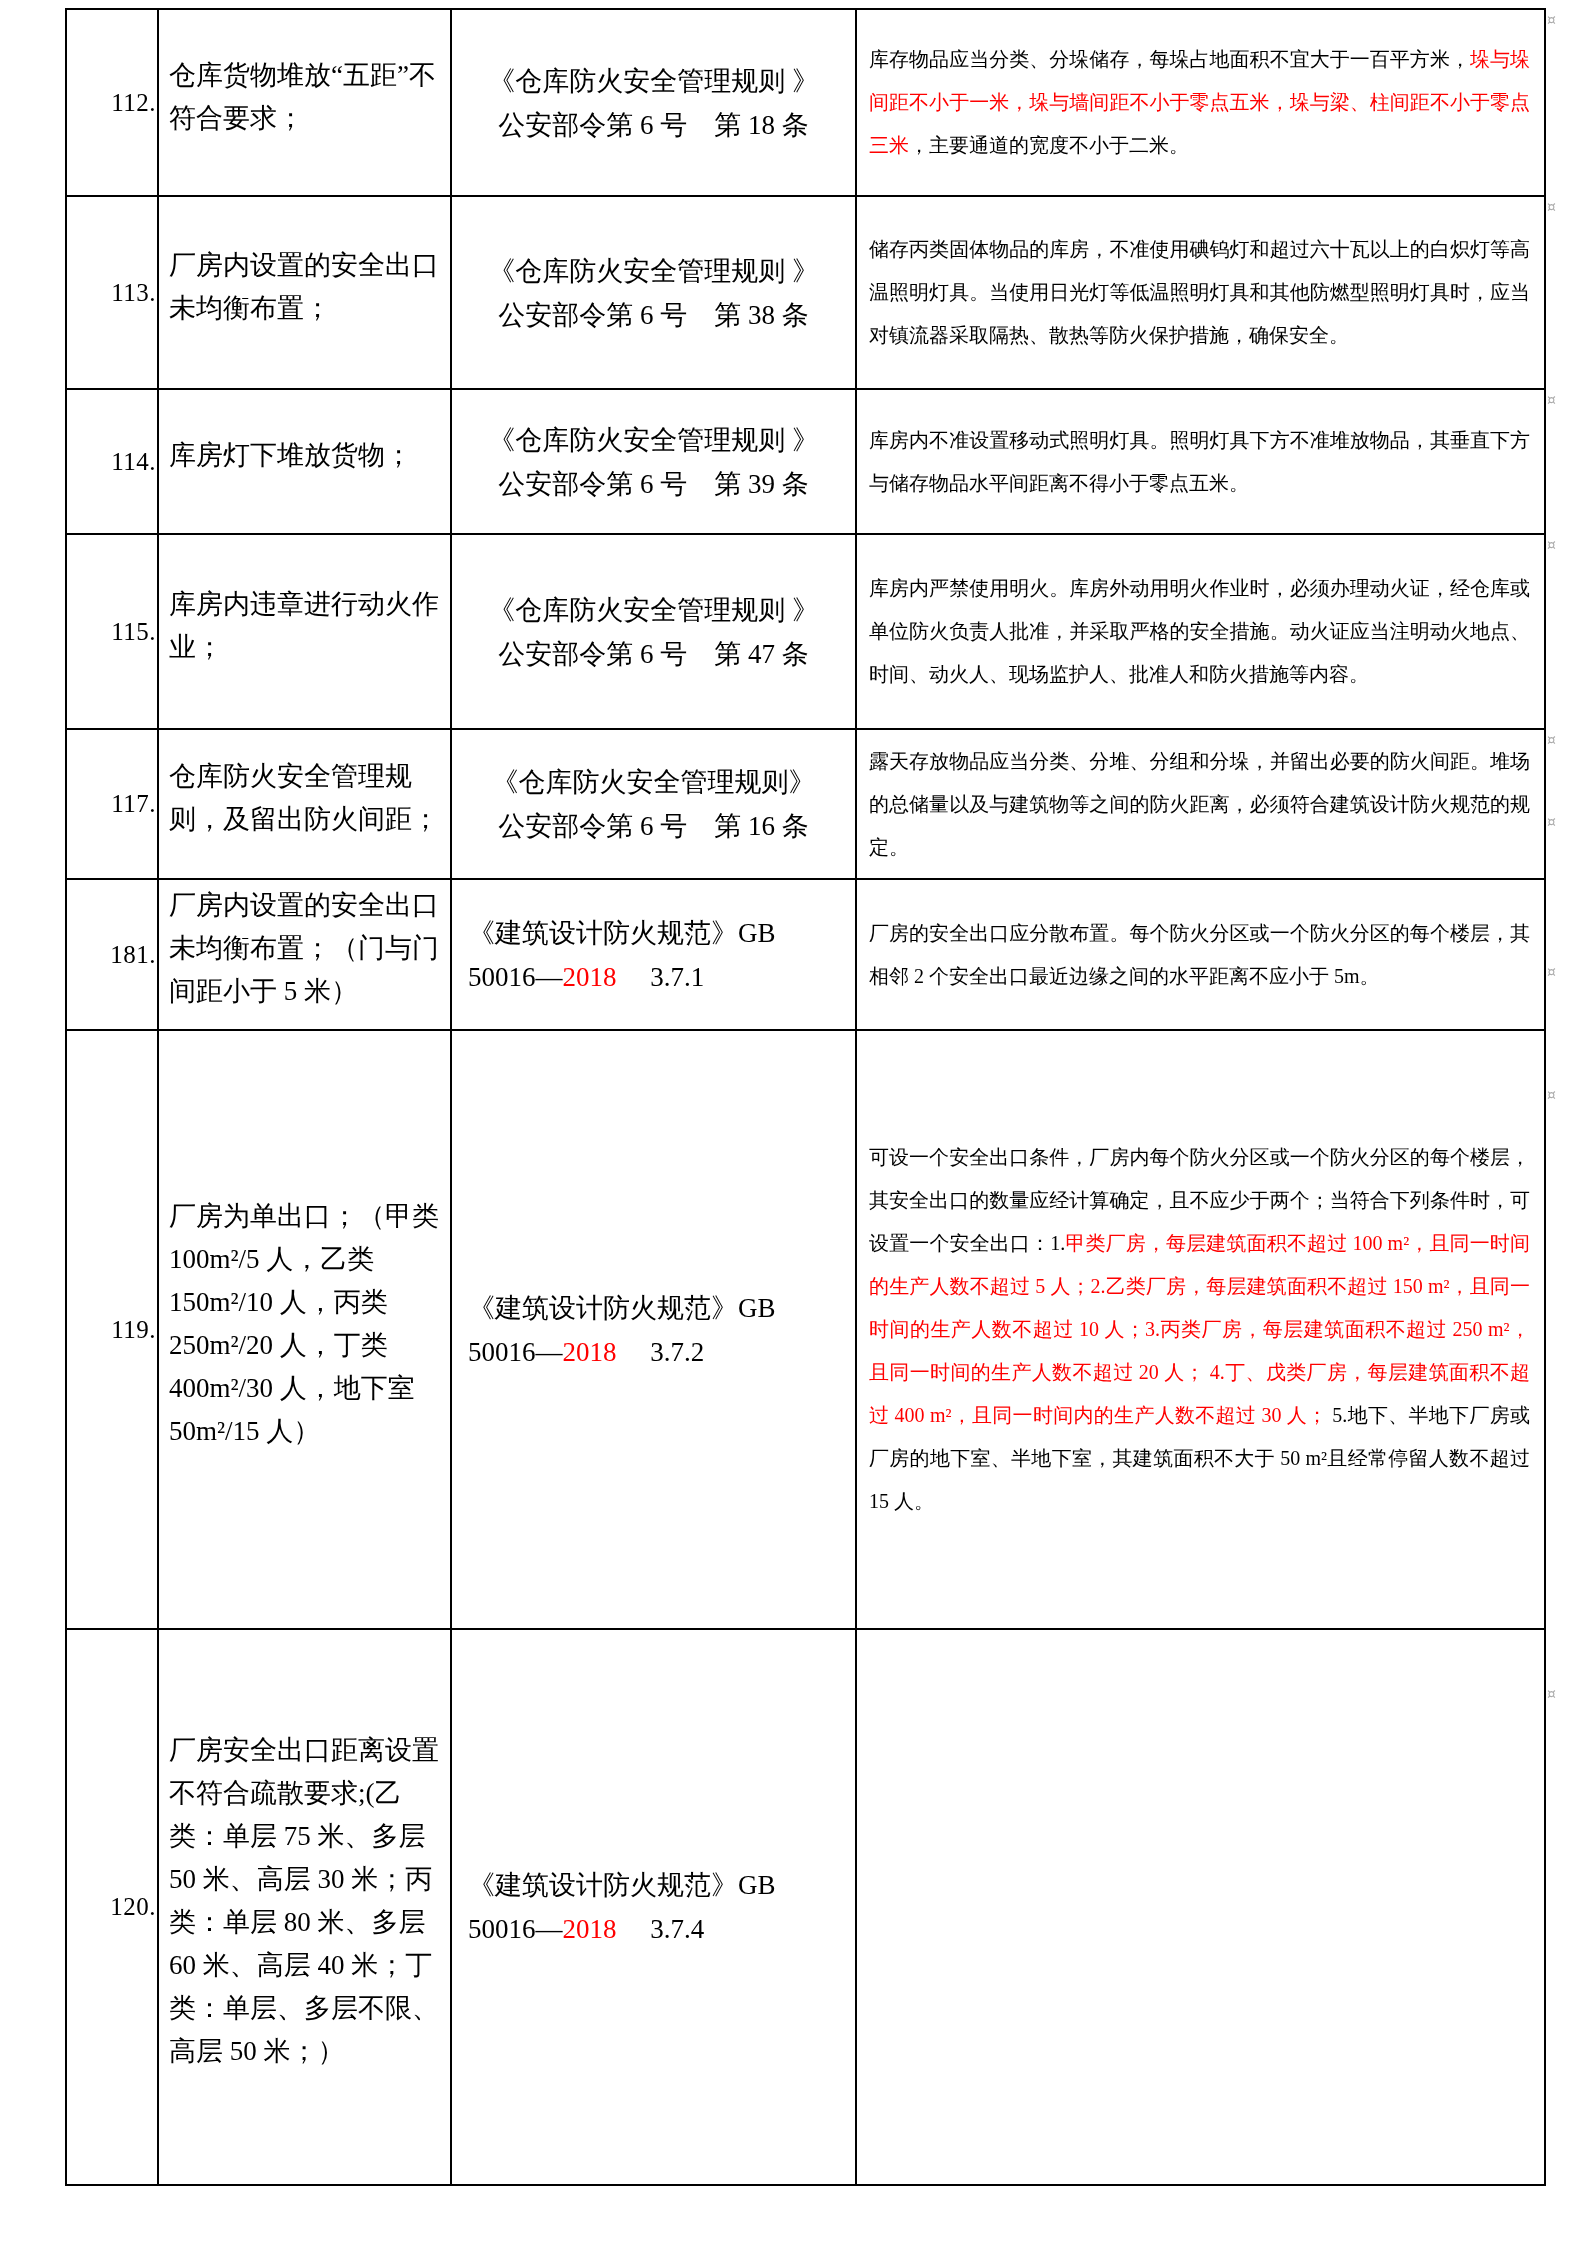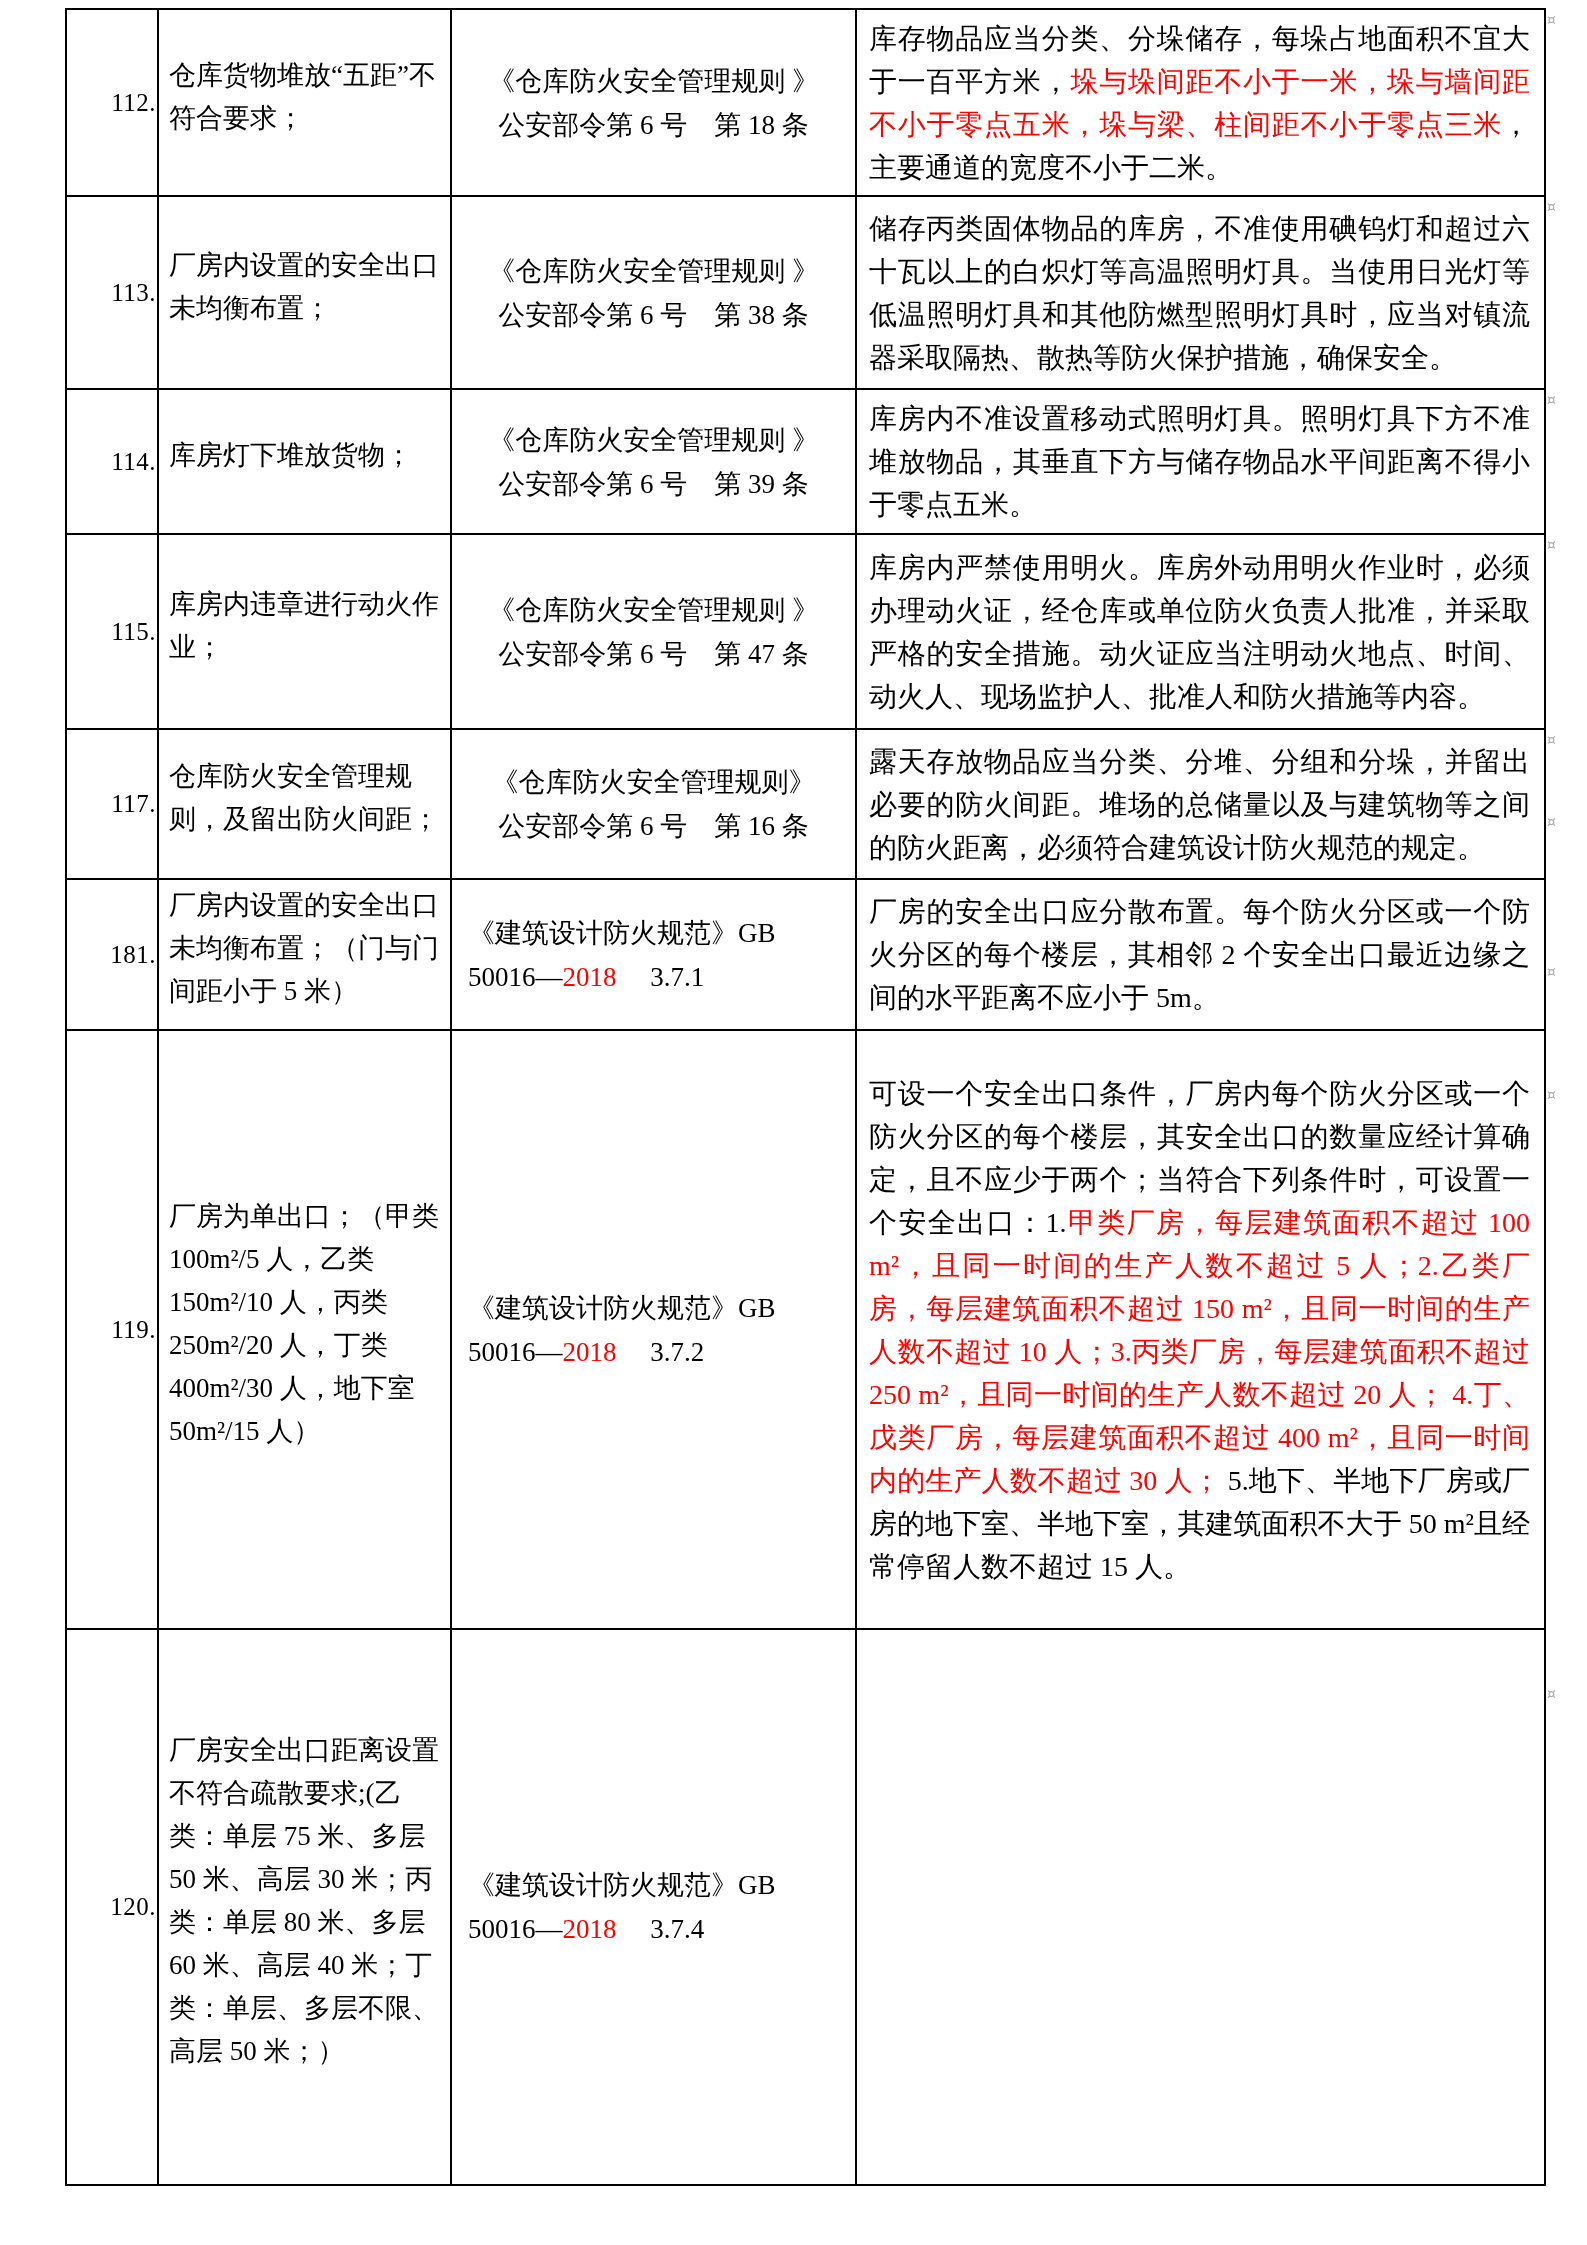--- a/index.html
+++ b/index.html
@@ -38,21 +38,21 @@
     line-height:44px;
     text-align:center;
     padding:14px 6px;
     border-radius:8px;
   }
   td.ref.left{
     text-align:left;
     padding-left:16px;
   }
   td.detail{
-    font-size:28px;
+    font-size:20px;
     line-height:43px;
     padding:2px 14px 2px 12px;
     text-align:justify;
     text-justify:inter-character;
     text-align-last:left;
   }
   .seg-red{color:#ff0000;}
   .seg-black{color:#000000;}
   .cell-end-mark{
     position:absolute;

